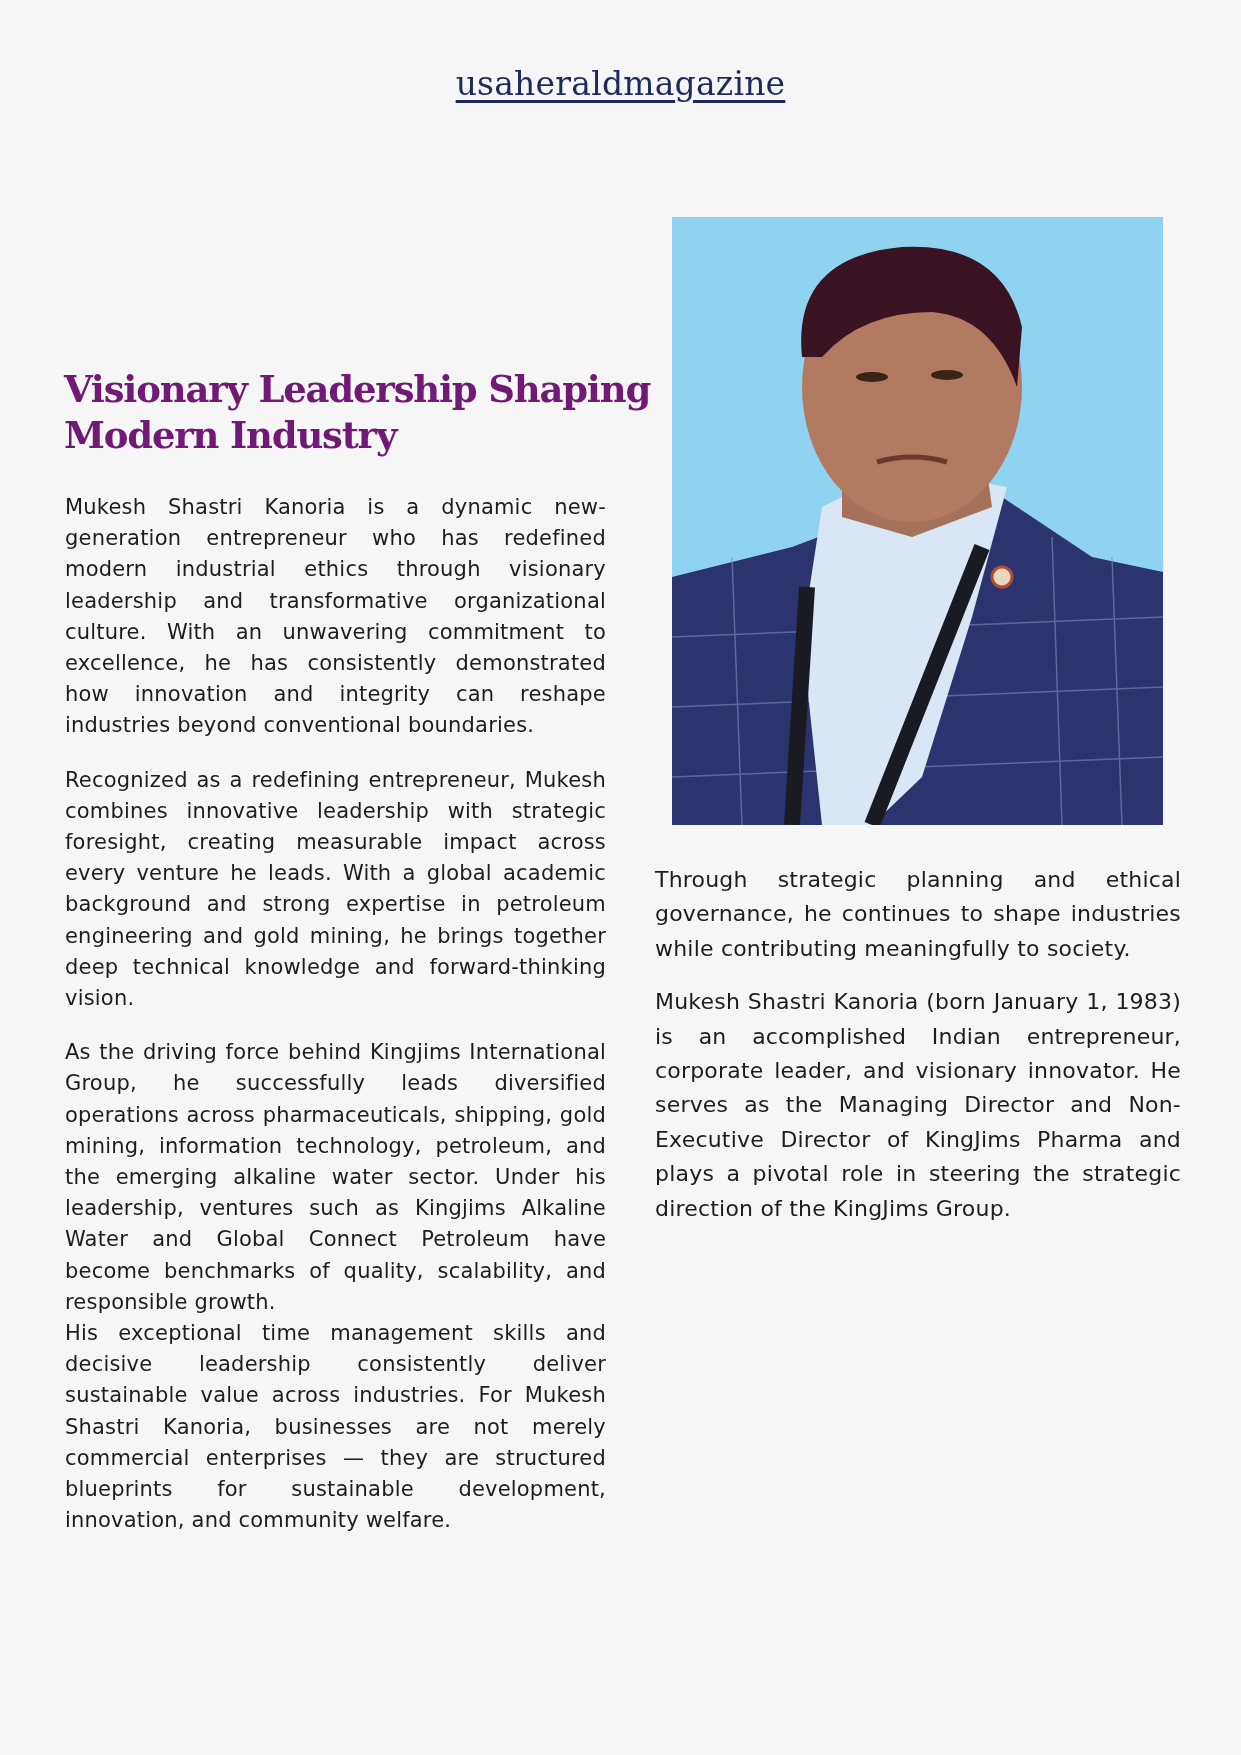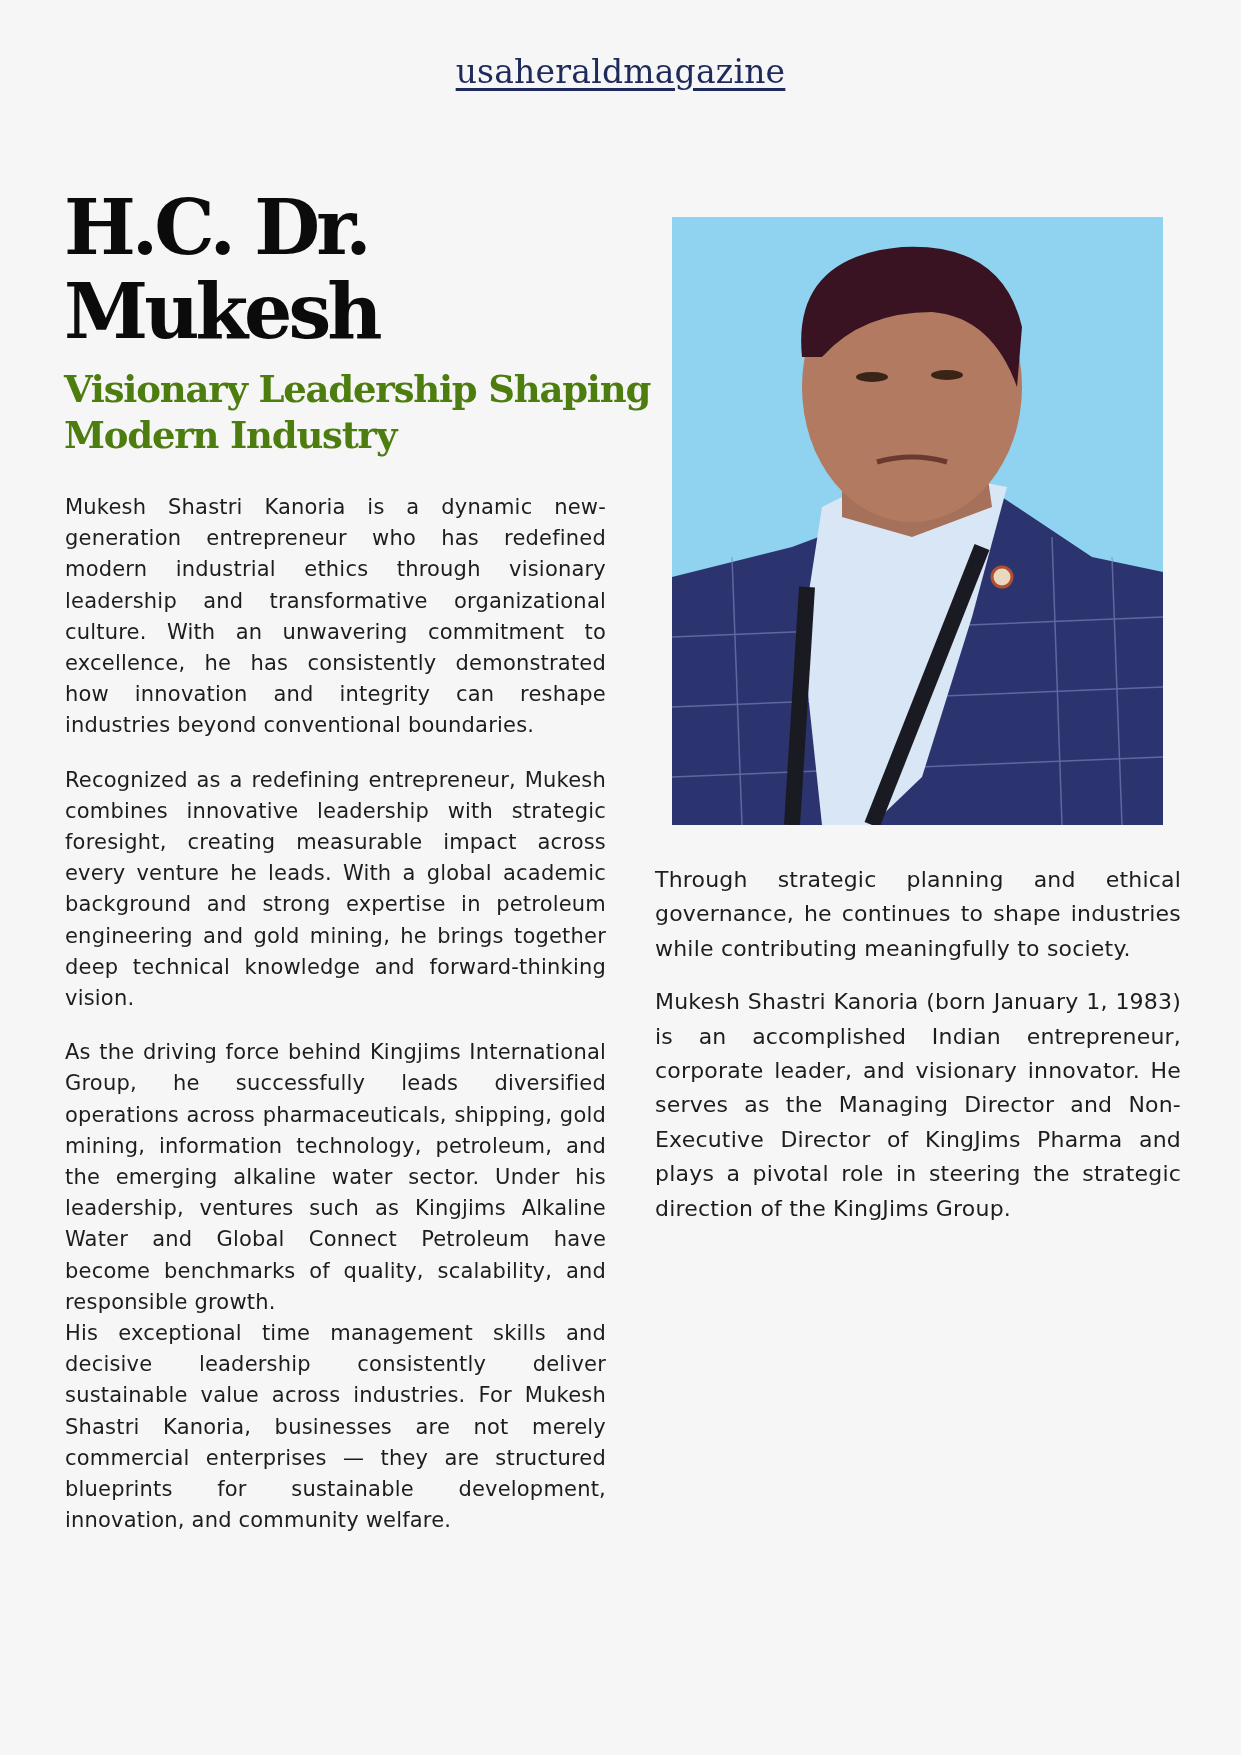--- a/index.html
+++ b/index.html
@@ -1,36 +1,36 @@
 <!DOCTYPE html>
 <html><head>
 <meta charset="utf-8">
 <style>
   html, body { margin:0; padding:0; }
   body {
     width:1241px; height:1755px; background:#f6f6f7; position:relative; overflow:hidden;
     font-family:"DejaVu Sans", "Liberation Sans", sans-serif; color:#1c1c1c;
   }
   .masthead {
-    position:absolute; top:52px; left:0; width:1241px; text-align:center;
+    position:absolute; top:64px; left:0; width:1241px; text-align:center;
   }
   .masthead a {
     font-family:"DejaVu Serif", "Liberation Serif", serif;
     font-size:33px; color:#1f2a5c; text-decoration:underline; text-decoration-thickness:3px;
     text-underline-offset:5px; letter-spacing:0.2px;
   }
   .title {
     position:absolute; left:64px; top:186px; width:600px;
     font-family:"DejaVu Serif", "Liberation Serif", serif; font-weight:bold;
     font-size:76px; line-height:84px; color:#0b0b0b; letter-spacing:-4px; margin:0;
   }
   .subtitle {
     position:absolute; left:64px; top:366px; width:600px;
     font-family:"DejaVu Serif", "Liberation Serif", serif; font-weight:bold;
-    font-size:37px; line-height:46px; color:#4d7c0f; letter-spacing:-1.2px; margin:0;
+    font-size:37px; line-height:46px; color:#701a75; letter-spacing:-1.2px; margin:0;
   }
   .col {
     position:absolute; font-size:21px; line-height:31.2px; text-align:justify; color:#1d1d1d;
     letter-spacing:0.2px;
   }
   .col p { margin:0; }
   .col-left { left:65px; top:492px; width:541px; }
   .col-left p.gap { margin-top:23px; }
   .col-right { left:655px; top:863px; width:526px; font-size:22px; line-height:34.4px; }
   .col-right p.gap { margin-top:19px; }
@@ -40,21 +40,21 @@
   }
 </style>
 </head>
 <body>
 
 <div class="masthead">
   <a>usaheraldmagazine</a>
 </div>
 
 <h1 class="title">
-  <span>H.C. Dr. Mukesh</span><br>
+  <br>
 </h1>
 
 <h2 class="subtitle">
   <span>Visionary Leadership Shaping</span><br>
   <span>Modern Industry</span>
 </h2>
 
 <div class="col col-left">
   <p>Mukesh Shastri Kanoria is a dynamic new-generation entrepreneur who has redefined modern industrial ethics through visionary leadership and transformative organizational culture. With an unwavering commitment to excellence, he has consistently demonstrated how innovation and integrity can reshape industries beyond conventional boundaries.</p>
   <p class="gap">Recognized as a redefining entrepreneur, Mukesh combines innovative leadership with strategic foresight, creating measurable impact across every venture he leads. With a global academic background and strong expertise in petroleum engineering and gold mining, he brings together deep technical knowledge and forward-thinking vision.</p>

